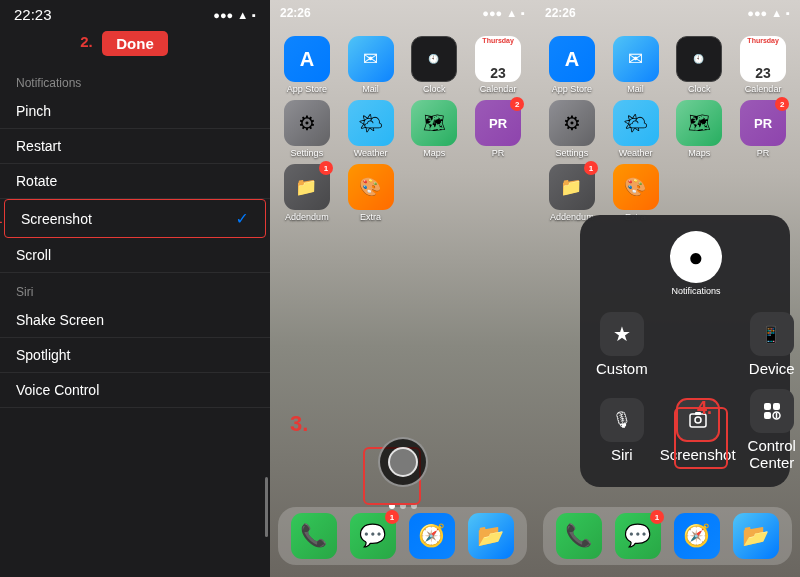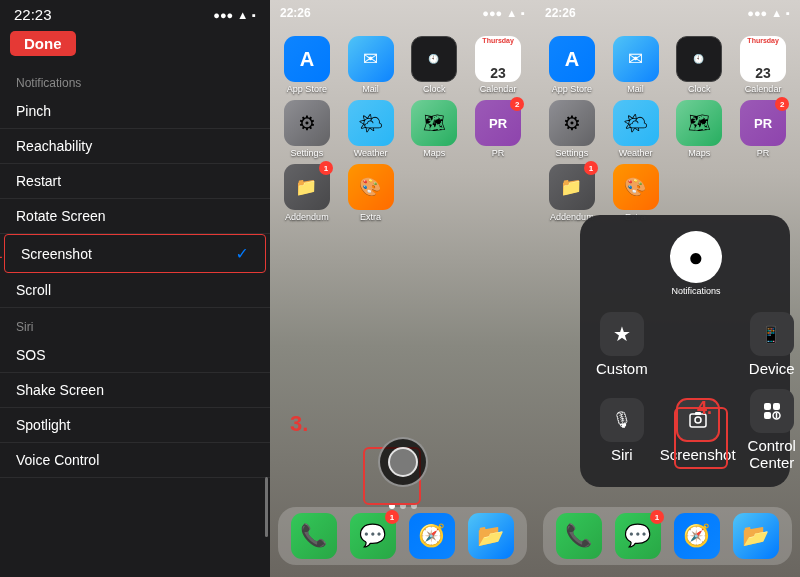--- a/index.html
+++ b/index.html
@@ -28,21 +28,21 @@
       justify-content: space-between;
       align-items: center;
       padding: 6px 14px 4px;
       font-size: 13px;
       font-weight: 600;
     }
     .left-status-bar .time { font-size: 15px; font-weight: 400; }
     .status-icons { display: flex; gap: 4px; align-items: center; font-size: 11px; }
     .done-header {
       display: flex;
-      justify-content: flex-start;
+      justify-content: center;
       padding: 4px 10px 8px;
     }
     .done-btn {
       background: #e53935;
       color: #fff;
       border: none;
       border-radius: 5px;
       padding: 4px 14px;
       font-size: 15px;
       font-weight: 600;
@@ -412,40 +412,34 @@
     <button class="done-btn">Done</button>
   </div>
   <ul class="menu-list">
     <li class="menu-item section-header">
       <span>Notifications</span>
     </li>
     <li class="menu-item">
       <span>Pinch</span>
     </li>
     <li class="menu-item">
-      <span>Reachability</span>
+      <span>Restart</span>
     </li>
     <li class="menu-item">
-      <span>Restart</span>
-    </li>
-    <li class="menu-item">
-      <span>Rotate Screen</span>
+      <span>Rotate</span>
     </li>
     <li class="menu-item selected">
       <span>Screenshot</span>
       <span class="checkmark">✓</span>
     </li>
     <li class="menu-item">
       <span>Scroll</span>
     </li>
     <li class="menu-item section-header">
       <span>Siri</span>
-    </li>
-    <li class="menu-item">
-      <span>SOS</span>
     </li>
     <li class="menu-item">
       <span>Shake Screen</span>
     </li>
     <li class="menu-item">
       <span>Spotlight</span>
     </li>
     <li class="menu-item">
       <span>Voice Control</span>
     </li>

